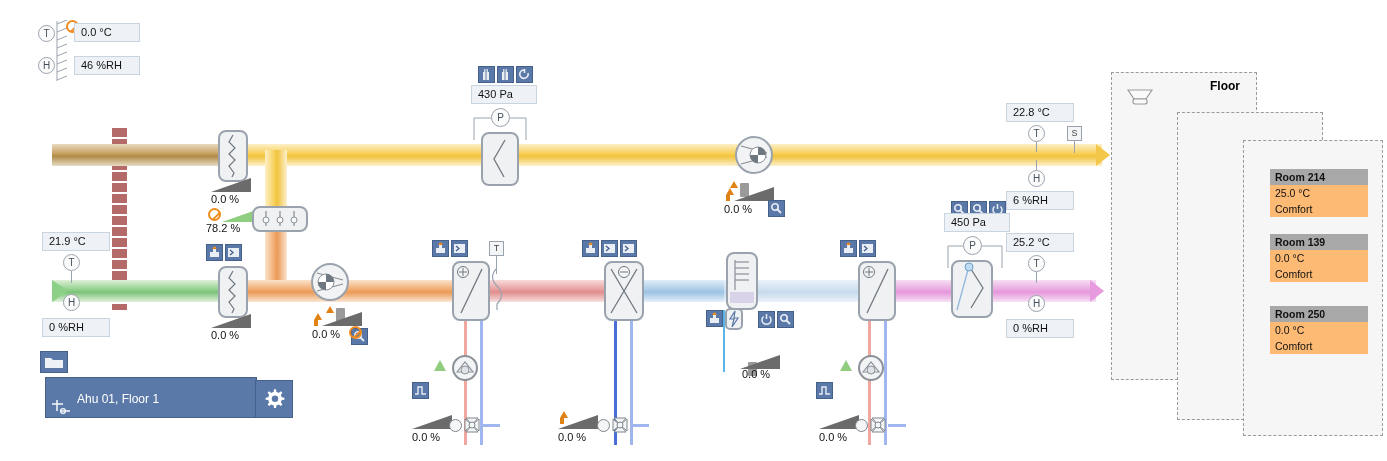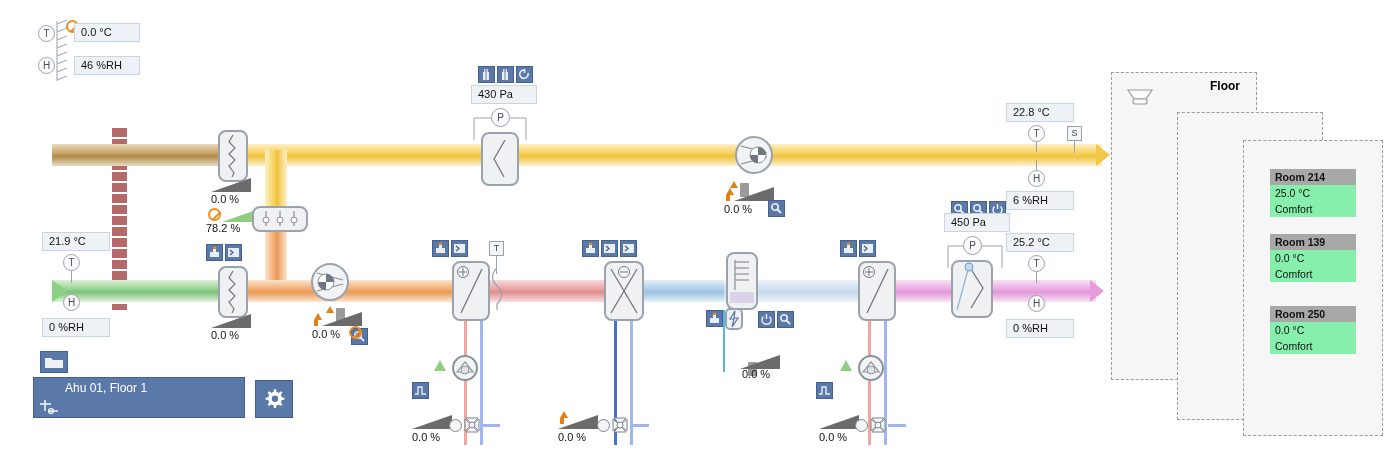--- a/index.html
+++ b/index.html
@@ -144,42 +144,43 @@
     width: 11px; height: 2px; background:#f08c1e;
     transform: rotate(-45deg);
   }
 
   
   .room-panel {
     border: 1px dashed #9a9a9a;
     background: #f6f6f6;
     box-sizing: border-box;
   }
-  .room-card { width: 86px; background:#86efac; }
+  .room-card { width: 98px; background:#fdba74; }
   .room-card-title {
     background: #a8a8a8;
     color: #111;
     font-weight: bold;
     font-size: 10.5px;
     padding: 2px 5px;
   }
   .room-card-row {
     padding: 2px 5px;
     font-size: 10.5px;
     color: #111;
   }
   .room-label { font-weight: bold; font-size: 12px; color: #000; }
 
   
   .ahu-bar {
     background: #5b79a8;
     border: 1px solid #4a6party;
     border: 1px solid #46608c;
     box-sizing: border-box;
-    padding: 2px 5px 5px 5px;
+    padding: 13px 5px 5px 5px;
+    margin-left: 12px;
   }
   .ahu-title { color: #fff; font-size: 12px; padding-left: 26px; line-height: 16px; }
   .ahu-value {
     background: #eceff2;
     border: 1px solid #c6ccd4;
     color: #111;
     font-size: 11px;
     line-height: 16px;
     height: 16px;
     margin-left: 26px;

